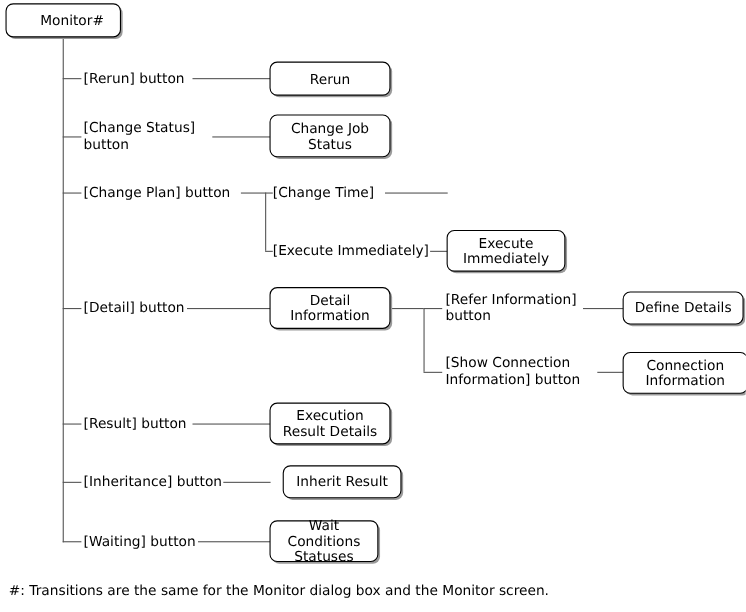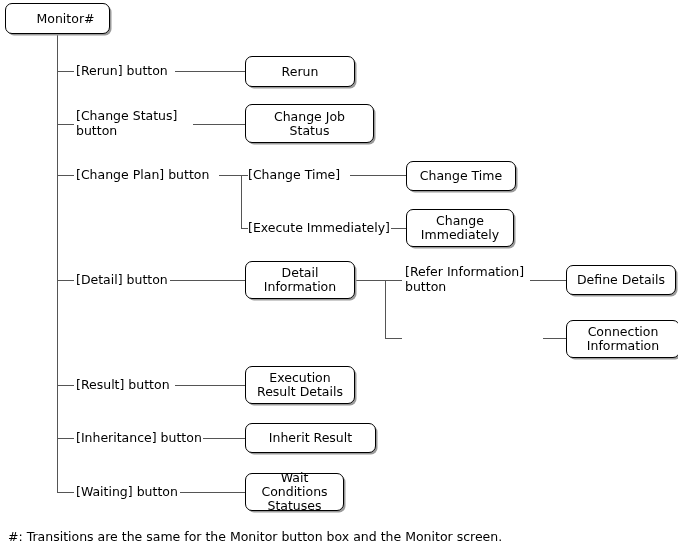--- a/index.html
+++ b/index.html
@@ -84,72 +84,73 @@
 
   <div class="hline" style="left:57px; top:71px; width:17px;"></div>
   <div class="label" style="left:76px; top:63px; width:160px;">[Rerun] button</div>
   <div class="hline" style="left:175px; top:71px; width:71px;"></div>
   <div class="node" style="left:245px; top:56px; width:110px; height:31px;">Rerun</div>
 
   <div class="hline" style="left:57px; top:124px; width:17px;"></div>
   <div class="label" style="left:76px; top:108px; width:160px;">[Change Status]
 button</div>
   <div class="hline" style="left:193px; top:124px; width:53px;"></div>
-  <div class="node" style="left:245px; top:104px; width:129px; height:39px;">Change Job
+  <div class="node" style="left:245px; top:104px; width:110px; height:39px;">Change Job
 Status</div>
 
   <div class="hline" style="left:57px; top:175px; width:17px;"></div>
   <div class="label" style="left:76px; top:167px; width:170px;">[Change Plan] button</div>
   <div class="hline" style="left:219px; top:175px; width:22px;"></div>
 
   <div class="vline" style="left:241px; top:175px; height:53px;"></div>
 
   <div class="hline" style="left:241px; top:175px; width:7px;"></div>
   <div class="label" style="left:248px; top:167px; width:150px;">[Change Time]</div>
   <div class="hline" style="left:350px; top:175px; width:57px;"></div>
-  <div class="node" style="left:406px; top:161px; width:110px; height:30px;">Change Time</div>
 
   <div class="hline" style="left:241px; top:228px; width:7px;"></div>
   <div class="label" style="left:248px; top:220px; width:160px;">[Execute Immediately]</div>
   <div class="hline" style="left:391px; top:228px; width:16px;"></div>
-  <div class="node" style="left:406px; top:209px; width:108px; height:38px;">Change
+  <div class="node" style="left:406px; top:209px; width:108px; height:38px;">Execute
 Immediately</div>
 
   <div class="hline" style="left:57px; top:280px; width:17px;"></div>
   <div class="label" style="left:76px; top:272px; width:160px;">[Detail] button</div>
   <div class="hline" style="left:170px; top:280px; width:76px;"></div>
   <div class="node" style="left:245px; top:261px; width:110px; height:38px;">Detail
 Information</div>
 
   <div class="hline" style="left:355px; top:280px; width:30px;"></div>
   <div class="vline" style="left:385px; top:280px; height:58px;"></div>
 
   <div class="hline" style="left:385px; top:280px; width:17px;"></div>
   <div class="label" style="left:405px; top:264px; width:160px;">[Refer Information]
 button</div>
   <div class="hline" style="left:530px; top:280px; width:37px;"></div>
   <div class="node" style="left:566px; top:265px; width:110px; height:30px;">Define Details</div>
 
   <div class="hline" style="left:385px; top:338px; width:17px;"></div>
+  <div class="label" style="left:405px; top:322px; width:170px;">[Show Connection
+ Information] button</div>
   <div class="hline" style="left:543px; top:338px; width:24px;"></div>
   <div class="node" style="left:566px; top:320px; width:114px; height:38px;">Connection
 Information</div>
 
   <div class="hline" style="left:57px; top:385px; width:17px;"></div>
   <div class="label" style="left:76px; top:377px; width:160px;">[Result] button</div>
   <div class="hline" style="left:175px; top:385px; width:71px;"></div>
   <div class="node" style="left:245px; top:366px; width:110px; height:38px;">Execution
 Result Details</div>
 
   <div class="hline" style="left:57px; top:438px; width:17px;"></div>
   <div class="label" style="left:76px; top:430px; width:170px;">[Inheritance] button</div>
   <div class="hline" style="left:203px; top:438px; width:43px;"></div>
-  <div class="node" style="left:245px; top:423px; width:131px; height:30px;">Inherit Result</div>
+  <div class="node" style="left:257px; top:423px; width:108px; height:30px;">Inherit Result</div>
 
   <div class="hline" style="left:57px; top:492px; width:17px;"></div>
   <div class="label" style="left:76px; top:484px; width:160px;">[Waiting] button</div>
   <div class="hline" style="left:180px; top:492px; width:66px;"></div>
   <div class="node" style="left:245px; top:473px; width:99px; height:38px;">Wait Conditions
 Statuses</div>
 
-  <div class="footnote" style="left:8px; top:529px; width:600px;">#: Transitions are the same for the Monitor button box and the Monitor screen.</div>
+  <div class="footnote" style="left:8px; top:529px; width:600px;">#: Transitions are the same for the Monitor dialog box and the Monitor screen.</div>
 
 </div>
 
 </body></html>

